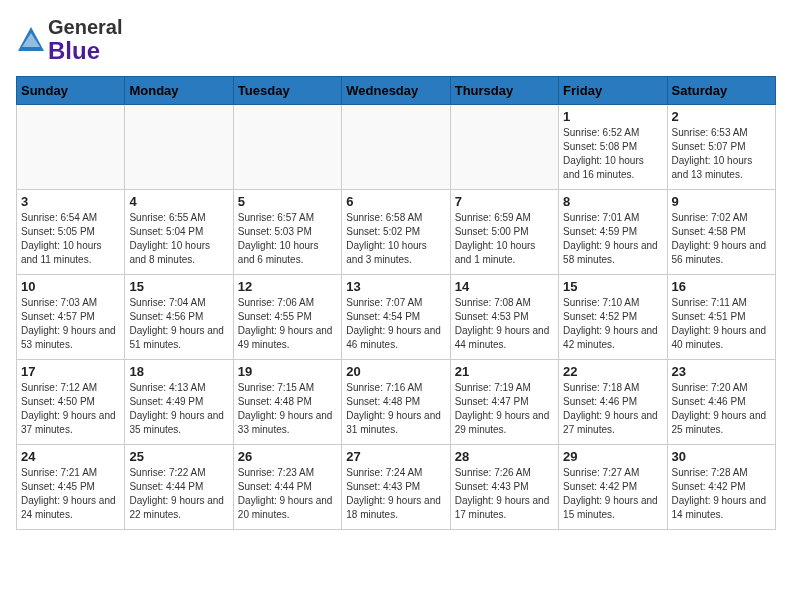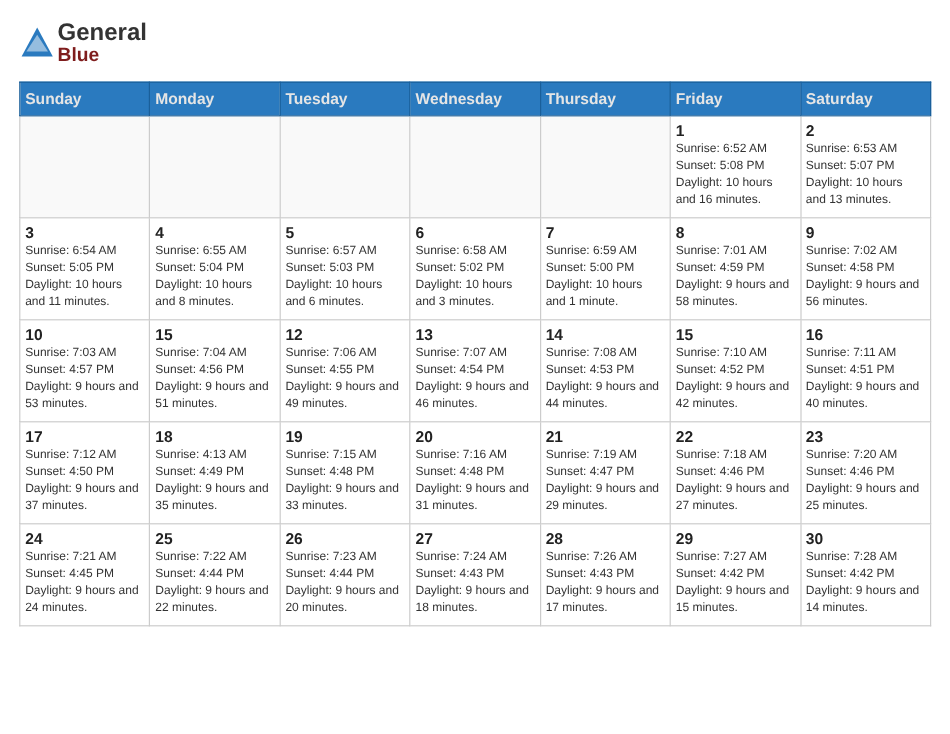--- a/index.html
+++ b/index.html
@@ -40,21 +40,21 @@
       font-size: 16px;
       color: #444;
     }
     table {
       width: 100%;
       border-collapse: collapse;
       table-layout: fixed;
     }
     th {
       background: #2a7abf;
-      color: #e5e5e5;
+      color: #000000;
       font-size: 13px;
       font-weight: bold;
       padding: 6px 4px;
       text-align: left;
       border: 1px solid #1a5f9a;
     }
     td {
       vertical-align: top;
       padding: 4px 4px;
       font-size: 10.5px;
@@ -82,21 +82,21 @@
 
 <div class="page">
   <div class="header">
     <div class="logo">
       <svg class="logo-icon" viewBox="0 0 30 30">
         <polygon points="15,2 28,26 2,26" fill="#2a7abf"></polygon>
         <polygon points="15,8 24,22 6,22" fill="#fff" opacity="0.5"></polygon>
       </svg>
       <div>
         <div style="font-size:20px;font-weight:bold;color:#333;line-height:1.1">General</div>
-        <div style="font-size:16px;font-weight:bold;color:#7f1d1d;line-height:1.1">Blue</div>
+        <div style="font-size:24px;font-weight:bold;color:#4c1d95;line-height:1.1">Blue</div>
       </div>
     </div>
     <div class="title-block">
       <div class="month-title"></div>
       <div class="location"></div>
     </div>
   </div>
 
   <table>
     <thead>

